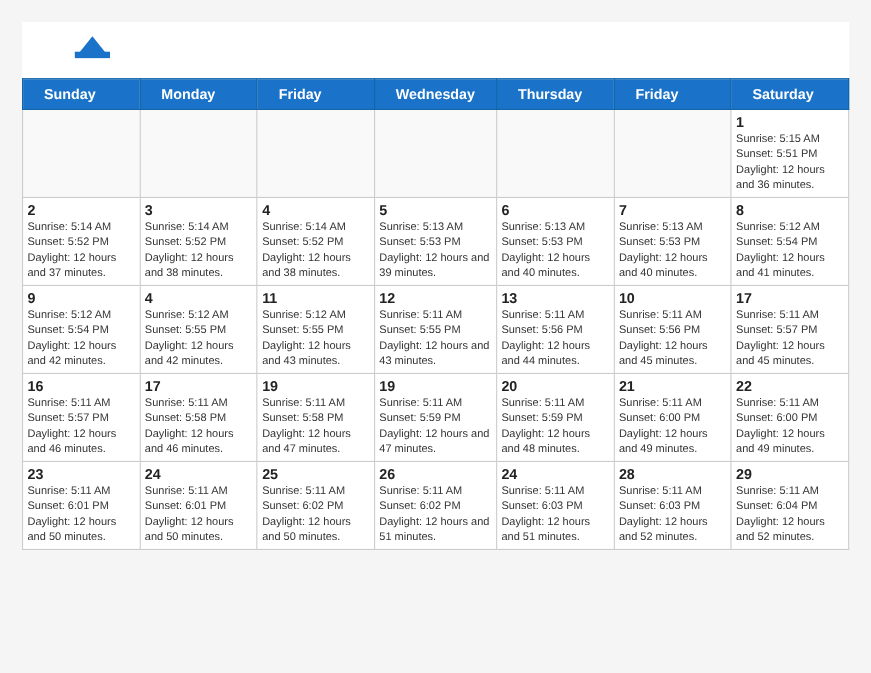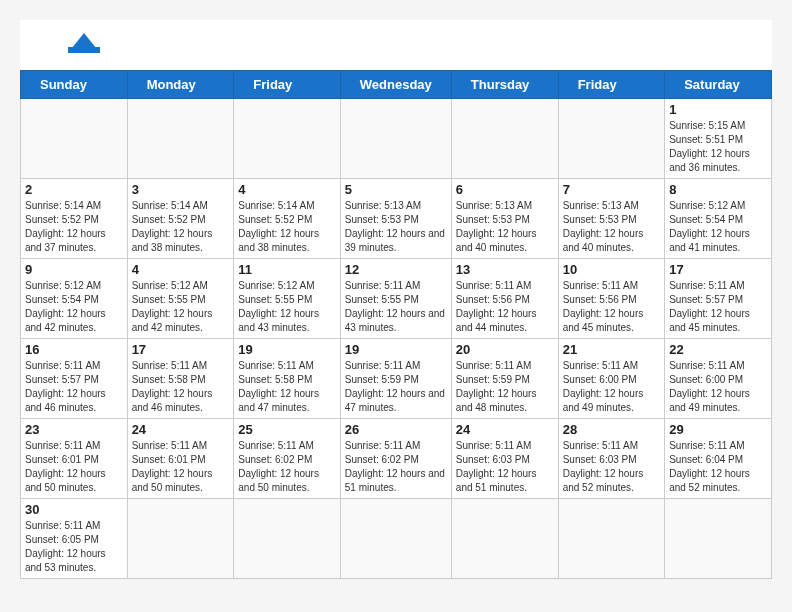--- a/index.html
+++ b/index.html
@@ -297,29 +297,15 @@
 Sunset: 6:03 PM
 Daylight: 12 hours and 52 minutes.</div>
           </td>
           <td>
             <span class="day-number">29</span>
             <div class="day-info">Sunrise: 5:11 AM
 Sunset: 6:04 PM
 Daylight: 12 hours and 52 minutes.</div>
           </td>
         </tr>
-        <tr>
-          <td>
-            <span class="day-number">30</span>
-            <div class="day-info">Sunrise: 5:11 AM
-Sunset: 6:05 PM
-Daylight: 12 hours and 53 minutes.</div>
-          </td>
-          <td class="empty"></td>
-          <td class="empty"></td>
-          <td class="empty"></td>
-          <td class="empty"></td>
-          <td class="empty"></td>
-          <td class="empty"></td>
-        </tr>
       </tbody>
   </table>
 </div>
 
 </body></html>

